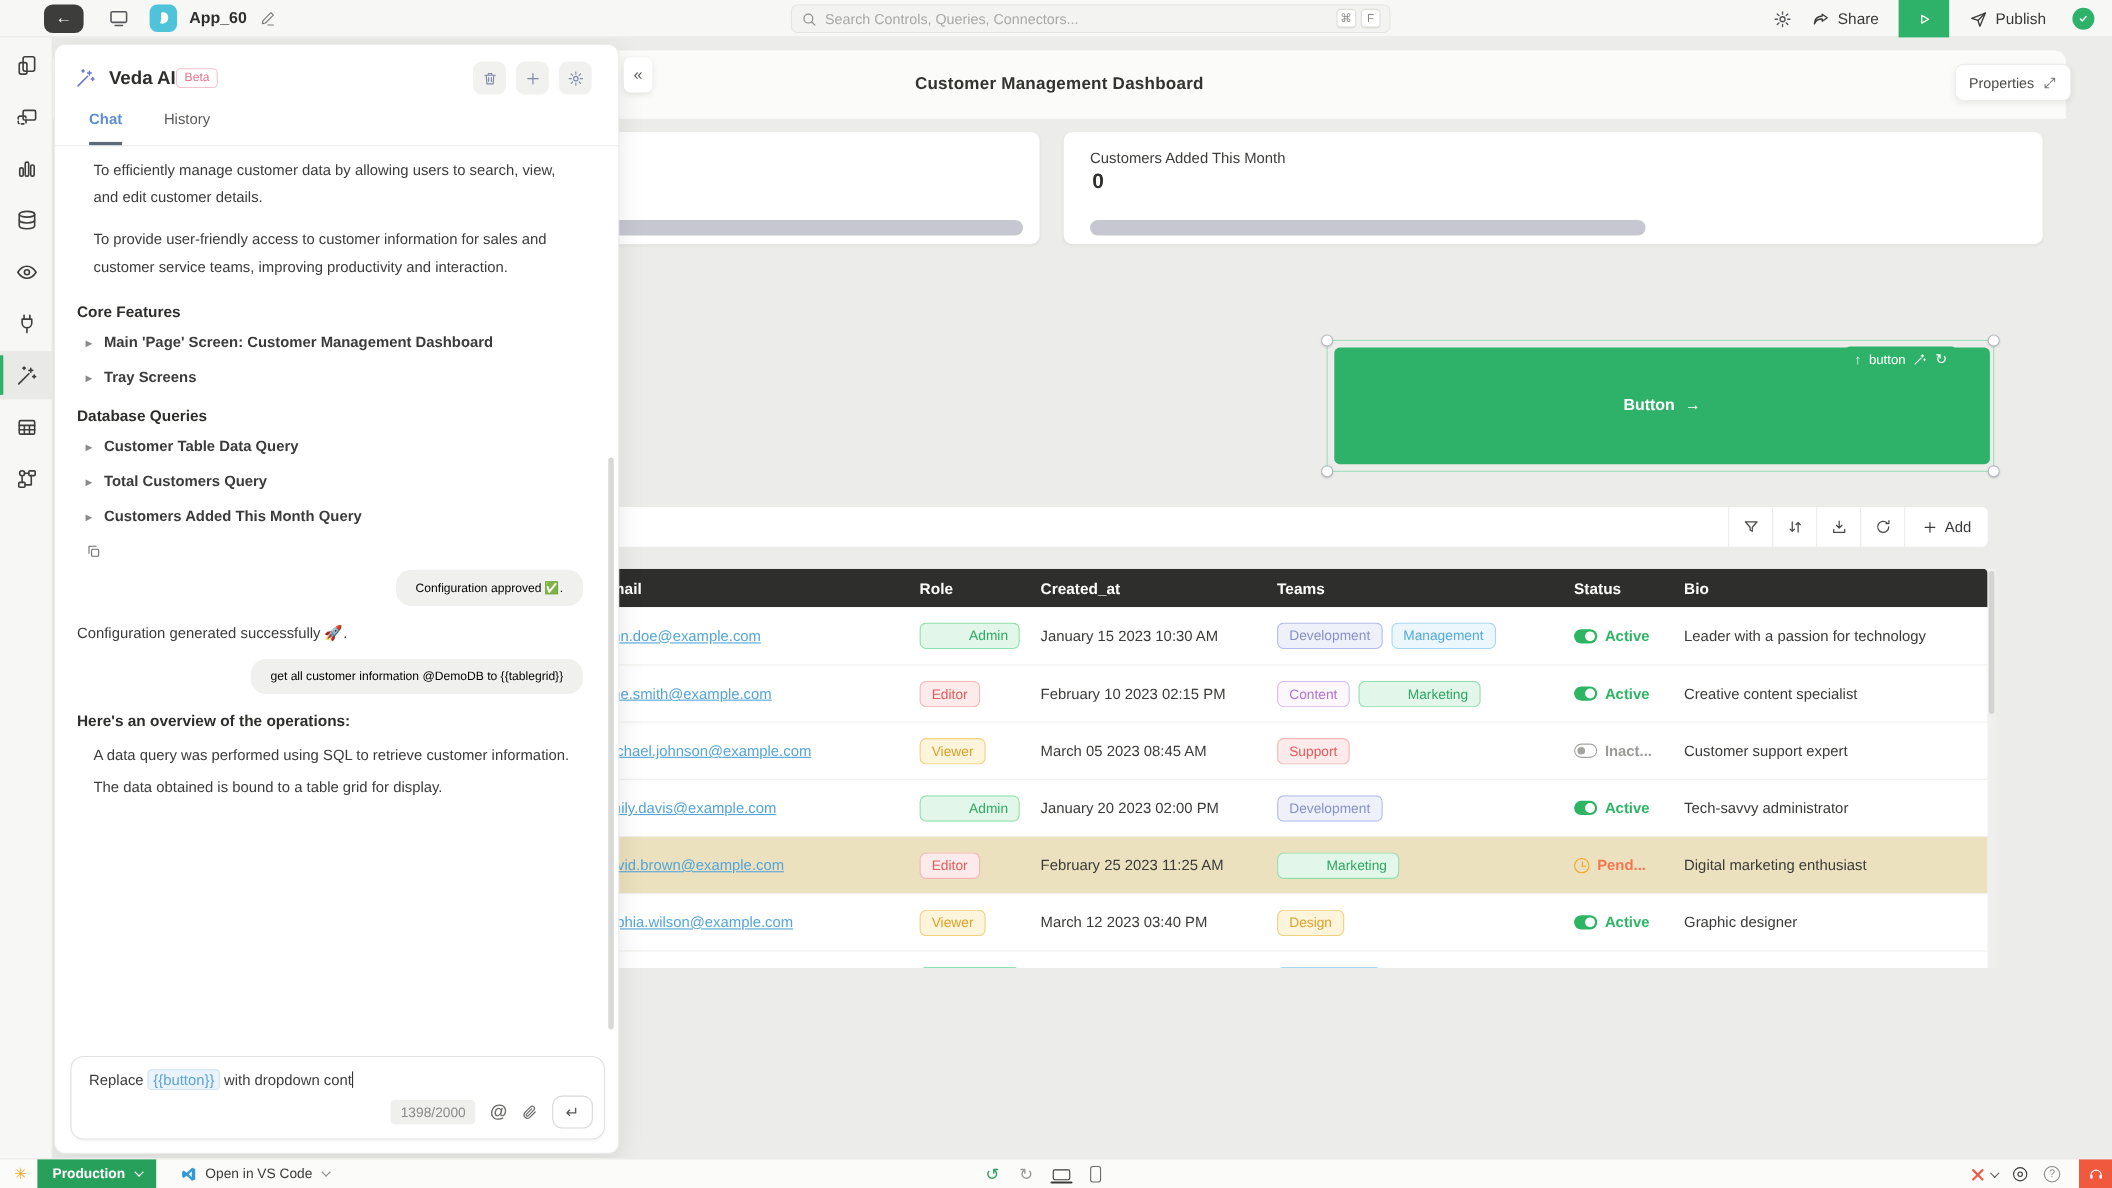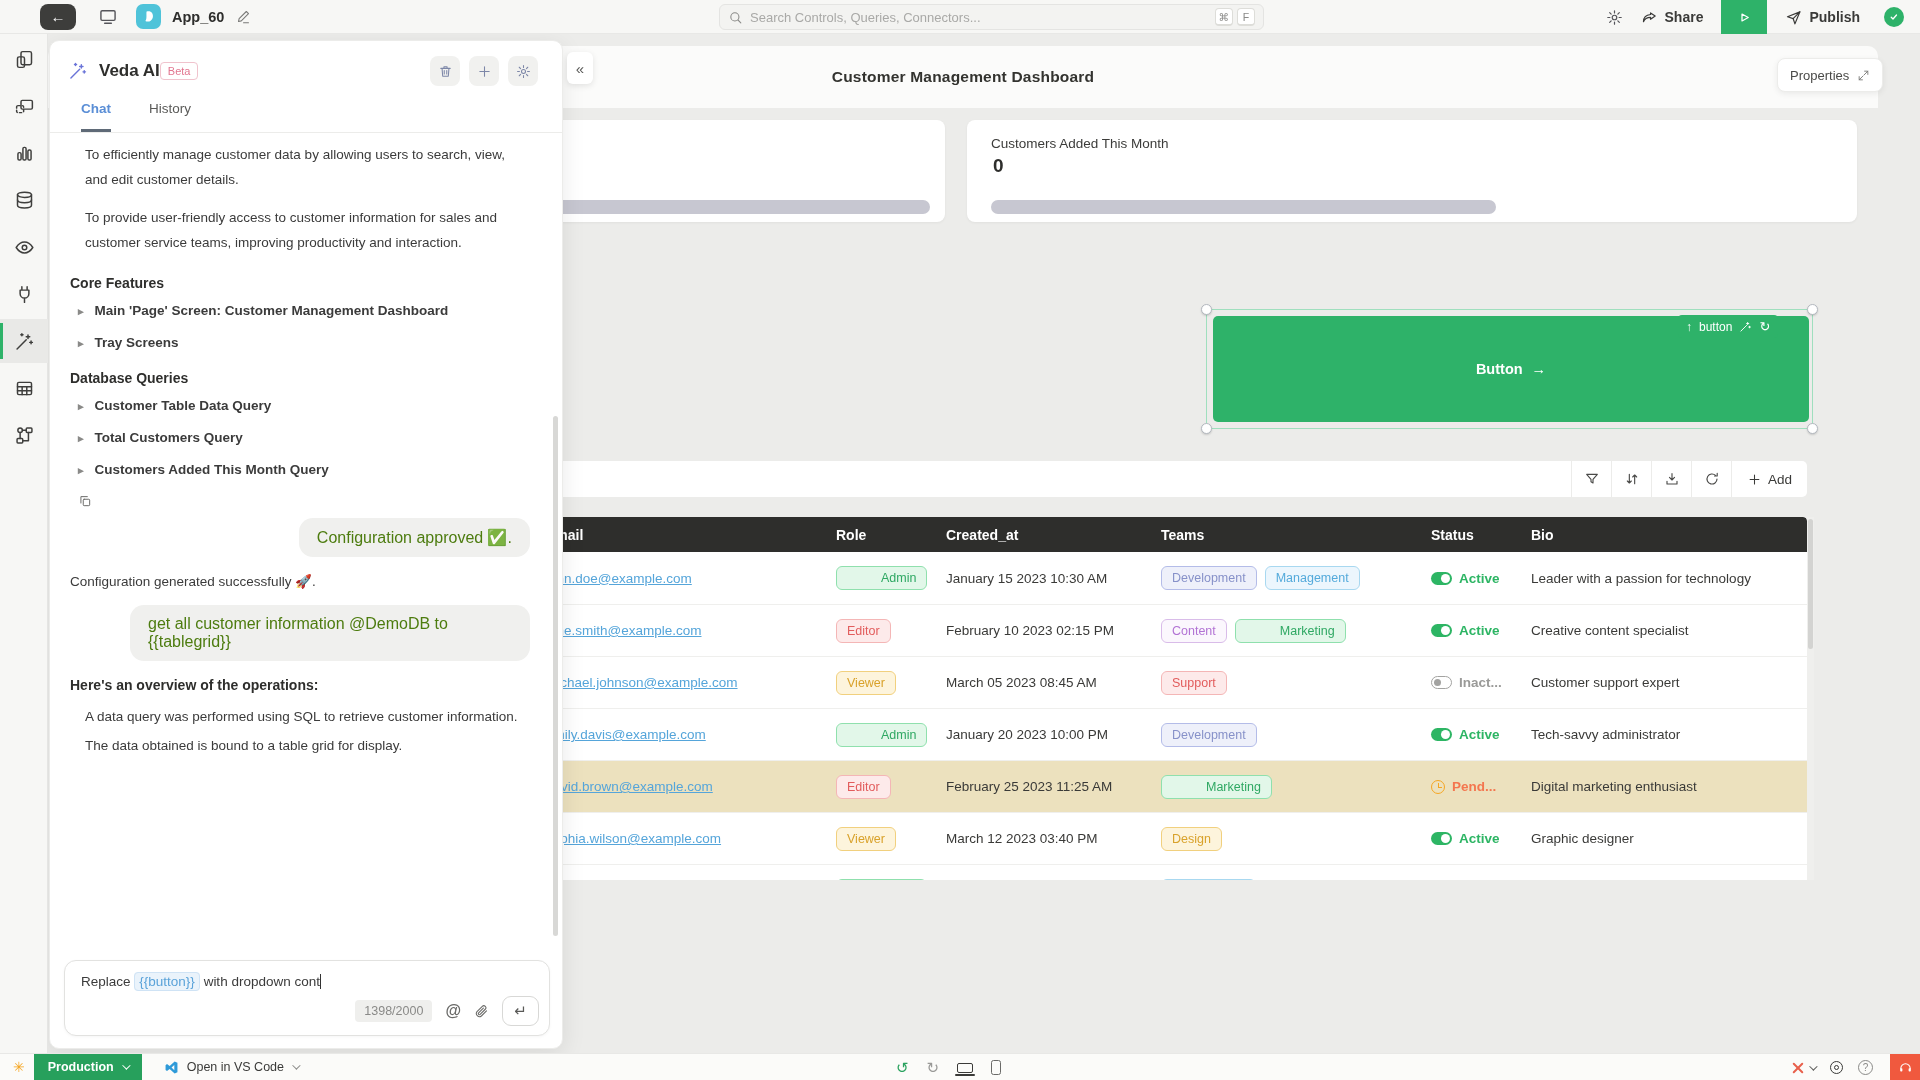--- a/index.html
+++ b/index.html
@@ -20,21 +20,21 @@
   .app-name { margin-left:11px; font-size:14.5px; font-weight:bold; color:#2e2e2c; }
   .edit-ic { color:#7a7a78; margin-left:12px; }
   .searchbox { position:absolute; left:719px; top:4px; width:545px; height:26px; background:#f3f3f1;
     border:1px solid #e4e4e2; border-radius:6px; display:flex; align-items:center; padding:0 8px; }
   .searchbox input { flex:1; border:0; outline:0; background:transparent; font-size:13px; color:#3a3a38;
     margin-left:7px; font-family:inherit; }
   .searchbox input::placeholder { color:#a9a9a7; }
   .kbd { min-width:18px; height:18px; background:#fff; border:1px solid #ddddd9; border-bottom-width:2px;
     border-radius:4px; font-size:10.5px; color:#8a8a88; display:flex; align-items:center; justify-content:center;
     padding:0 3px; margin-left:4px; }
-  .tb-right { position:absolute; right:0; top:0; height:34px; display:flex; align-items:center;font-weight:bold; }
+  .tb-right { position:absolute; right:0; top:0; height:34px; display:flex; align-items:center; }
   .tb-btn { display:flex; align-items:center; gap:7px; color:#3a3a38; font-size:14px; margin:0 18px; cursor:pointer; }
   .play-btn { width:46px; height:34px; background:#2eb269; display:flex; align-items:center; justify-content:center; cursor:pointer; }
   .check-circ { width:20px; height:20px; border-radius:50%; background:#2eb269; display:flex; align-items:center;
     justify-content:center; margin:0 16px 0 6px; }
 
   
   .rail { position:absolute; left:0; top:34px; width:48px; height:1019px; background:#f7f7f5;
     border-right:1px solid #e5e5e3; z-index:30; }
   .rail-item { width:48px; height:44px; display:flex; align-items:center; justify-content:center;
     color:#3f3f3d; position:relative; cursor:pointer; margin-top:3px; }
@@ -127,21 +127,21 @@
   .tabs { display:flex; gap:38px; padding:0 0 0 31px; height:32px; border-bottom:1px solid #ececea; }
   .tab { font-size:13.5px; color:#5a5a58; padding-bottom:10px; cursor:pointer; }
   .tab.active { color:#5a8ed6; border-bottom:3px solid #5f6a77; font-weight:bold; }
   .chat { position:absolute; left:0; top:93px; width:512px; height:820px; overflow:hidden; padding-top:8px; }
   .chat p { margin:0 36px 13px 35px; font-size:13.5px; line-height:25px; color:#3b3b3b; }
   .chat-h { margin:20px 0 12px 20px; font-size:14px; font-weight:bold; color:#2e2e2c; }
   .feat { display:flex; align-items:center; margin:0 0 17px 28px; font-size:13.5px; font-weight:bold;
     color:#3b3b3b; cursor:pointer; }
   .tri::before { content:"\25B8"; color:#8a8a88; font-size:11px; margin-right:11px; }
   .copy-ic { color:#6a6a68; margin:4px 0 10px 28px; cursor:pointer; }
-  .bubble { background:#f0f0ee; border-radius:14px; padding:10px 18px; font-size:16px; color:#4d7c0f;
+  .bubble { background:#f0f0ee; border-radius:14px; padding:10px 18px; font-size:11px; color:#000000;
     width:fit-content; max-width:400px; margin:0 32px 16px auto; }
   .ai-line { margin:2px 36px 16px 20px; font-size:13.5px; color:#3b3b3b; }
   .ov-line { margin:0 36px 5px 35px; font-size:13.5px; line-height:24px; color:#3b3b3b; }
   .chat-scroll { position:absolute; right:4px; top:375px; width:5px; height:520px; background:#d8d8d6;
     border-radius:3px; }
   .prompt { position:absolute; left:14px; bottom:12px; width:486px; height:76px; border:1px solid #e2e2e0;
     border-radius:12px; background:#fff; box-shadow:0 1px 3px rgba(0,0,0,.04); }
   .prompt-text { padding:13px 16px 0 16px; font-size:13.5px; color:#3b3b3b; }
   .token { background:#eaf3fb; border:1px solid #cfe3f5; border-radius:4px; color:#5ba3d9; padding:1px 4px; }
   .caret { display:inline-block; width:1.5px; height:15px; background:#333; vertical-align:-3px; }
@@ -422,21 +422,21 @@
             <span class="tgl">
               <i></i>
             </span>
             <span>Inact...</span>
           </div>
       <div class="td td-bio">Customer support expert</div>
     </div>
         <div class="trow">
       <div class="td"><a class="email">emily.davis@example.com</a></div>
       <div class="td td-role"><span class="badge b-green">Admin</span></div>
-      <div class="td td-created">January 20 2023 10:00 PM</div>
+      <div class="td td-created">January 20 2023 02:00 PM</div>
       <div class="td td-teams"><span class="badge b-lavender">Development</span></div>
       <div class="td td-status st-active">
             <span class="tgl">
               <i></i>
             </span>
             <span>Active</span>
           </div>
       <div class="td td-bio">Tech-savvy administrator</div>
     </div>
         <div class="trow hl">

